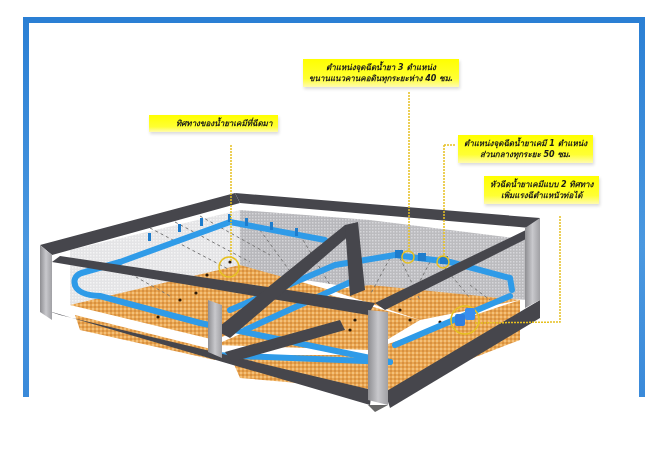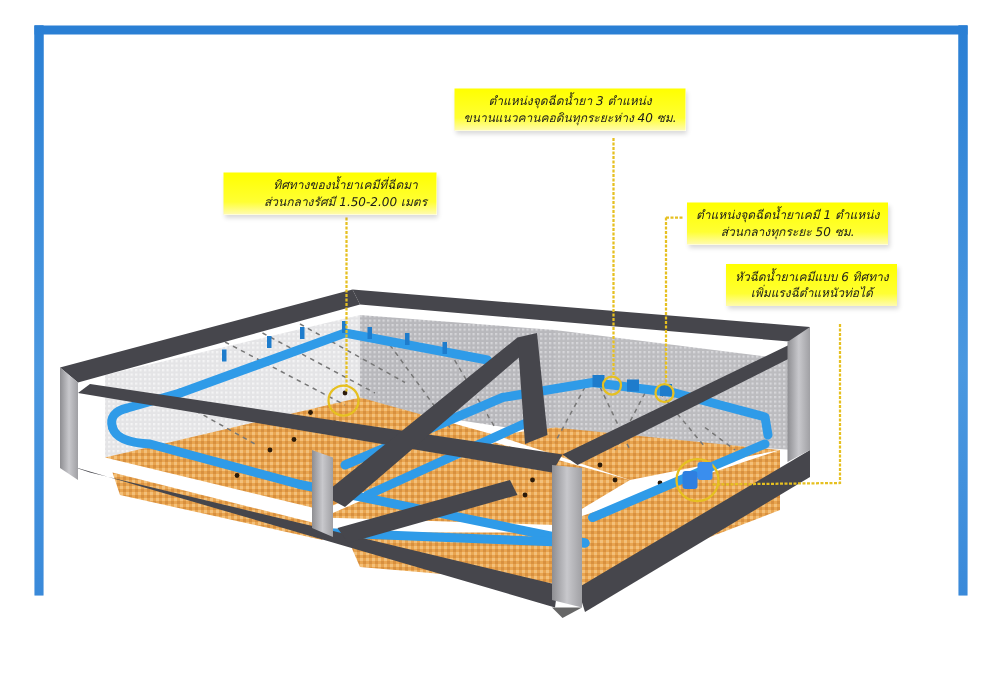--- a/index.html
+++ b/index.html
@@ -11,21 +11,21 @@
   }
   .frame-fade-l, .frame-fade-r {
     position: absolute; top: 17px; width: 6px; height: 380px;
     background: linear-gradient(to bottom, #2a7fd4 0%, #4a98e0 60%, rgba(120,180,240,0.2) 100%);
   }
   .frame-fade-l { left: 23px; }
   .frame-fade-r { left: 639px; }
   svg.diagram { position: absolute; left: 0; top: 0; }
   .label {
     position: absolute; background: linear-gradient(to bottom, #ffff00 0%, #ffff33 70%, #fffbb0 100%);
-    color: #1a1a1a; font-weight: normal; font-style: italic; font-size: 8px; line-height: 11px;
+    color: #1a1a1a; font-weight: bold; font-style: italic; font-size: 8px; line-height: 11px;
     text-align: center; padding: 3px 6px; box-shadow: 1px 2px 3px rgba(0,0,0,0.15);
     white-space: nowrap;
   }
   .label span { display: block; }
 </style>
 </head>
 <body>
 
 <div class="frame"></div>
 <div class="frame-fade-l"></div>
@@ -174,24 +174,23 @@
   </g>
 </svg>
 
 <div class="label" style="left:303px; top:59px;">
   <span>ตำแหน่งจุดฉีดน้ำยา 3 ตำแหน่ง</span>
   <span>ขนานแนวคานคอดินทุกระยะห่าง 40 ซม.</span>
 </div>
 
 <div class="label" style="left:149px; top:115px;padding-left:27px;">
   <span>ทิศทางของน้ำยาเคมีที่ฉีดมา</span>
-  <span>ส่วนกลางรัศมี 1.50-2.00 เมตร</span>
 </div>
 
 <div class="label" style="left:458px; top:135px;">
   <span>ตำแหน่งจุดฉีดน้ำยาเคมี 1 ตำแหน่ง</span>
   <span>ส่วนกลางทุกระยะ 50 ซม.</span>
 </div>
 
 <div class="label" style="left:484px; top:176px;">
-  <span>หัวฉีดน้ำยาเคมีแบบ 6 ทิศทาง</span>
+  <span>หัวฉีดน้ำยาเคมีแบบ 2 ทิศทาง</span>
   <span>เพิ่มแรงฉีตำแหนัวท่อได้</span>
 </div>
 
 </body></html>

